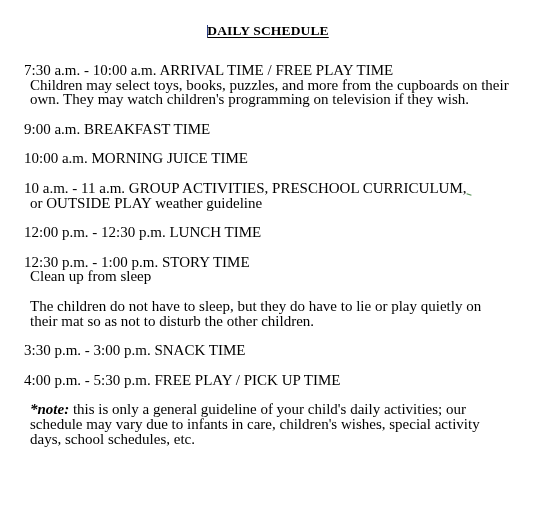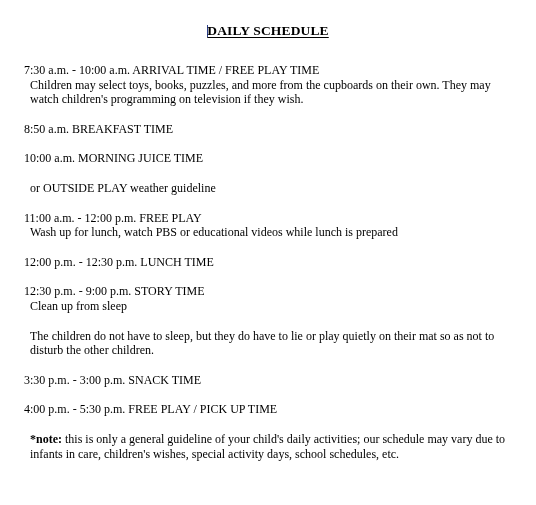--- a/index.html
+++ b/index.html
@@ -44,37 +44,38 @@
     height: 12px;
     background: #2b3f8c;
     vertical-align: -2px;
     margin-right: -1px;
   }
   .body-block {
     margin-top: 24px;
   }
   .entry {
     margin: 0 0 15px 0;
-    font-size: 12px;
+    font-size: 15px;
     line-height: 14.6px;
   }
   .entry:last-child {
     margin-bottom: 0;
   }
   .entry .line {
     display: block;
     white-space: nowrap;
   }
   .entry .para {
     display: block;
     white-space: normal;
     margin-left: 6px;
   }
   .note .bold {
     font-weight: bold;
+    font-style: italic;
   }
   .squiggle {
     display: inline-block;
     width: 5px;
     height: 4px;
     margin-left: 0px;
     vertical-align: -1px;
     position: relative;
   }
   .squiggle::after {
@@ -97,42 +98,39 @@
   <h1 class="doc-title"><span class="caret"></span><span class="title-text">DAILY SCHEDULE</span></h1>
 
   <div class="body-block">
 
     <div class="entry">
       <span class="line">7:30 a.m. - 10:00 a.m.  ARRIVAL TIME / FREE PLAY TIME</span>
       <span class="para">Children may select toys, books, puzzles, and more from the cupboards on their own. They may watch children's programming on television if they wish.</span>
     </div>
 
     <div class="entry">
-      <span class="line">8:50 a.m.  BREAKFAST TIME</span>
+      <span class="line">9:00 a.m.  BREAKFAST TIME</span>
     </div>
 
     <div class="entry">
       <span class="line">10:00 a.m.  MORNING JUICE TIME</span>
     </div>
 
     <div class="entry">
+      <span class="line"><span>10 a.m. - 11 a.m.  GROUP ACTIVITIES, PRESCHOOL CURRICULUM,</span><span class="squiggle"></span></span>
       <span class="para">or OUTSIDE PLAY weather guideline</span>
     </div>
 
-    <div class="entry">
-      <span class="line">11:00 a.m. - 12:00 p.m.  FREE PLAY</span>
-      <span class="para">Wash up for lunch, watch PBS or educational videos while lunch is prepared</span>
-    </div>
 
     <div class="entry">
       <span class="line">12:00 p.m. - 12:30 p.m.  LUNCH TIME</span>
     </div>
 
     <div class="entry">
-      <span class="line">12:30 p.m. - 9:00 p.m.  STORY TIME</span>
+      <span class="line">12:30 p.m. - 1:00 p.m.  STORY TIME</span>
       <span class="para">Clean up from sleep</span>
     </div>
 
 
     <div class="entry">
       <span class="para">The children do not have to sleep, but they do have to lie or play quietly on their mat so as not to disturb the other children.</span>
     </div>
 
     <div class="entry">
       <span class="line">3:30 p.m. - 3:00 p.m.  SNACK TIME</span>

